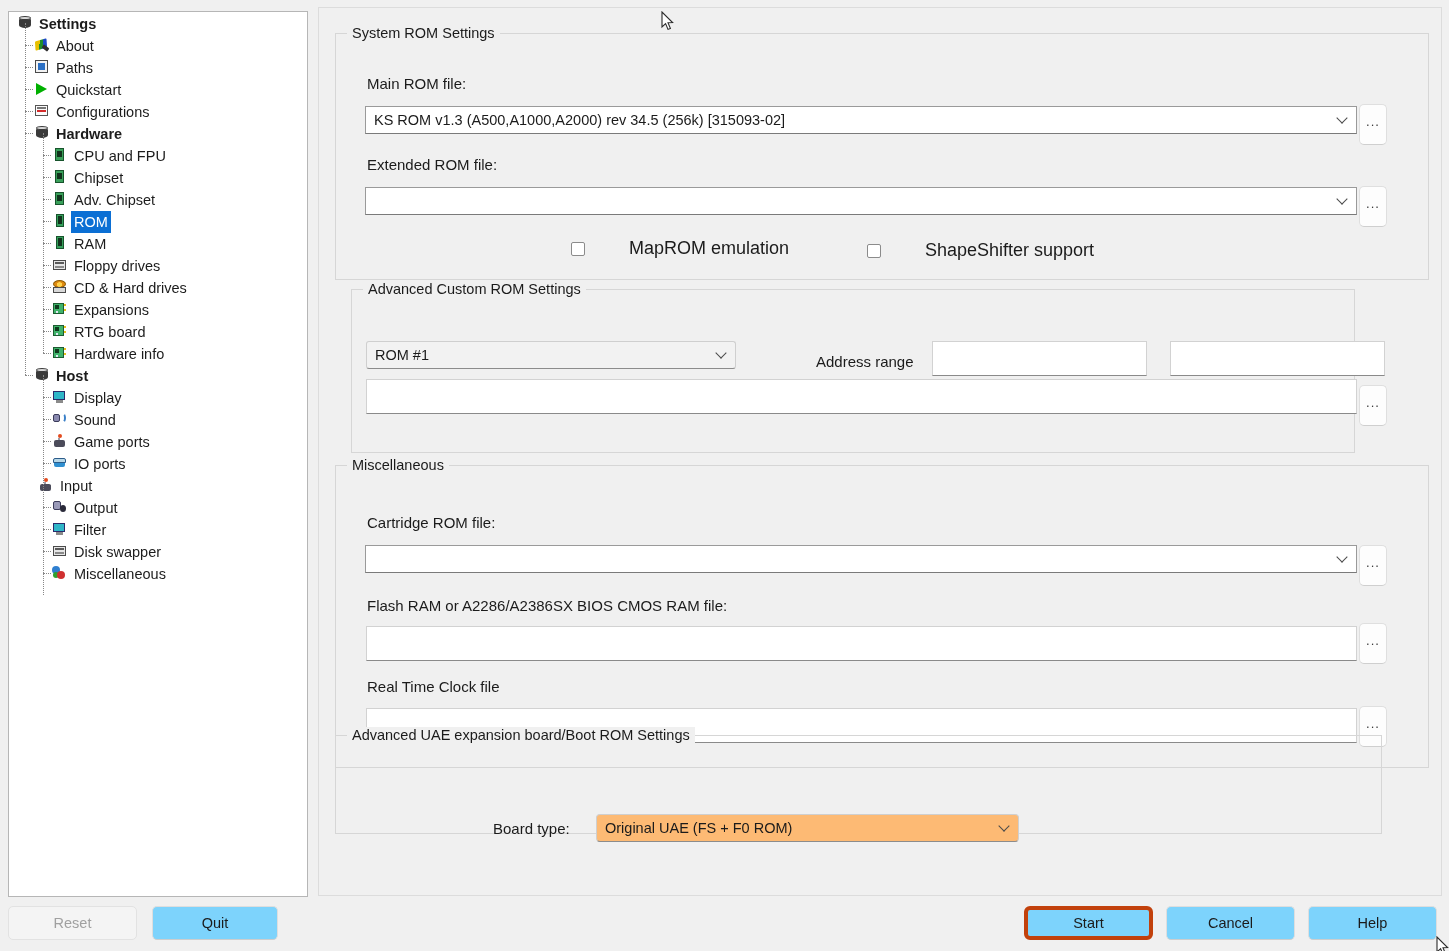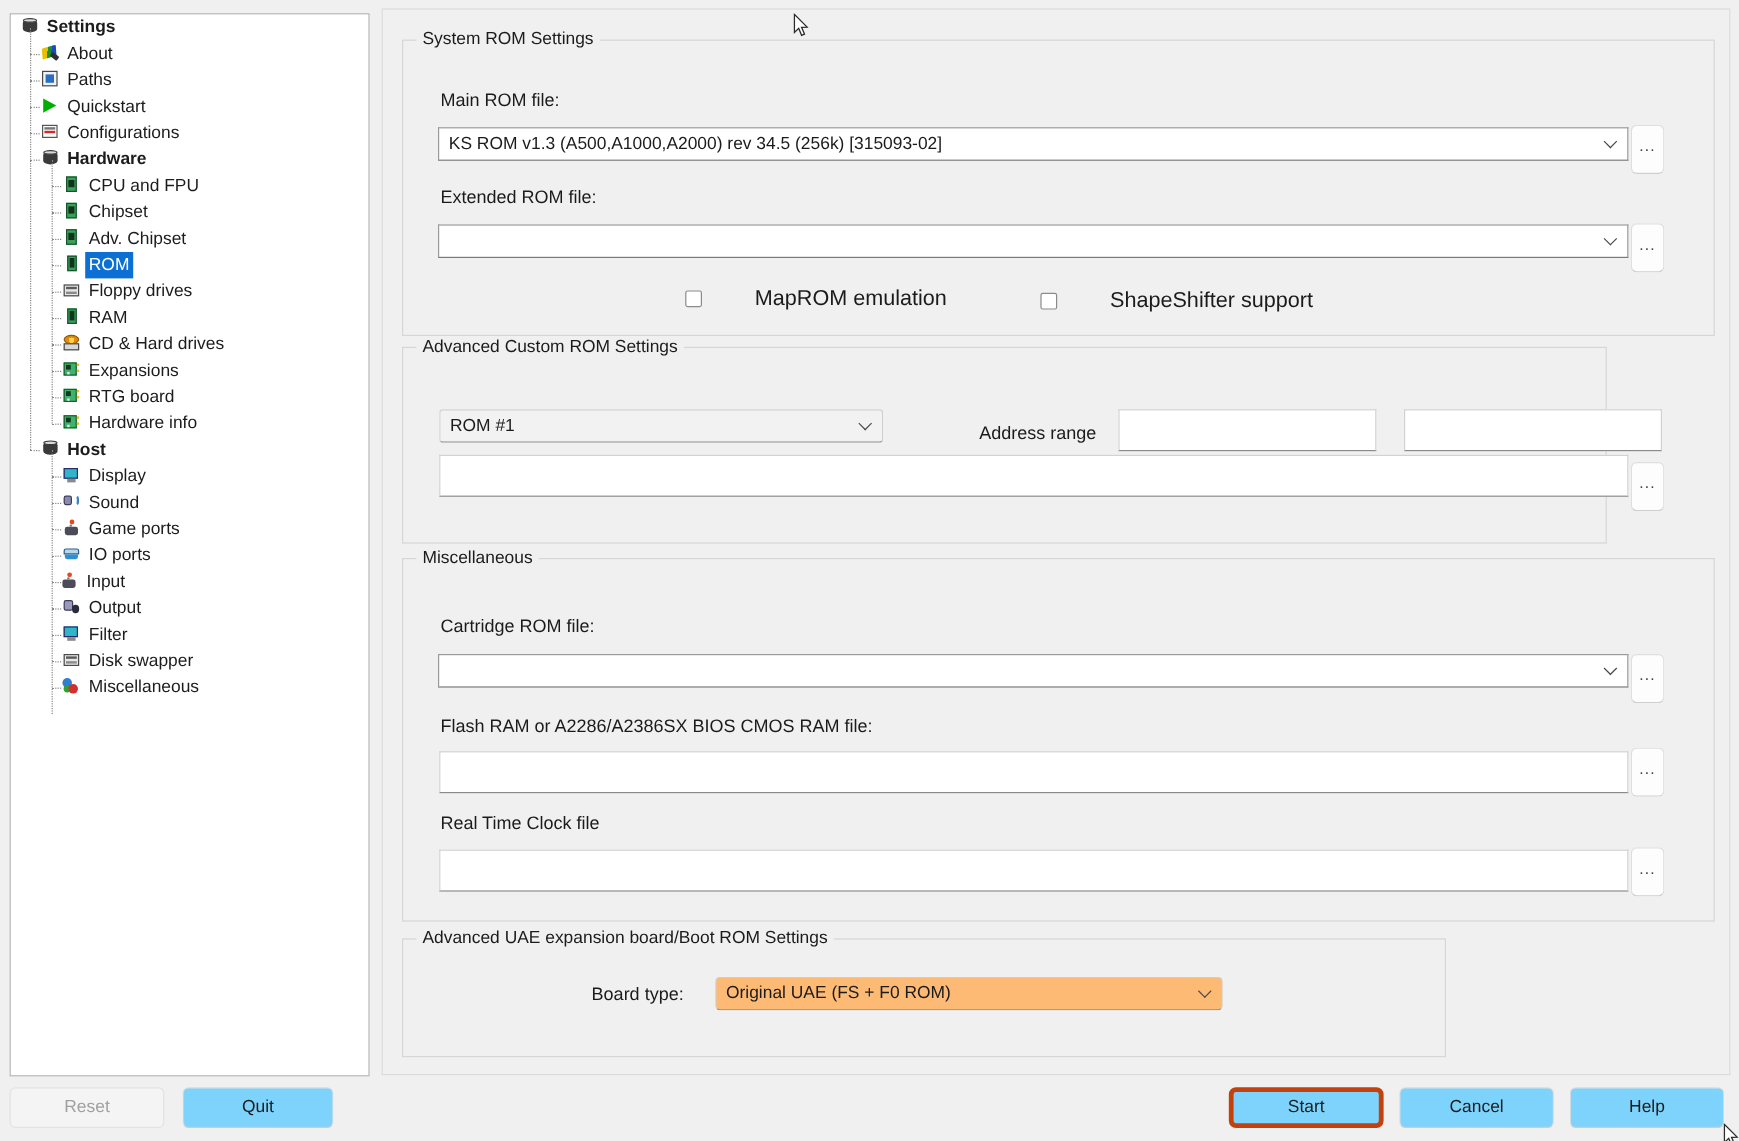--- a/index.html
+++ b/index.html
@@ -419,32 +419,32 @@
       <div class="tree-row bold" style="padding-left: 8px;"><span class="ico ic-stack"></span><span class="lbl">Settings</span></div>
       <div class="tree-row" style="padding-left: 25px;"><span class="dotstub" style="left: 16px; top: 11px; width: 8px;"></span><span class="ico ic-about"></span><span class="lbl">About</span></div>
       <div class="tree-row" style="padding-left: 25px;"><span class="dotstub" style="left: 16px; top: 11px; width: 8px;"></span><span class="ico ic-paths"></span><span class="lbl">Paths</span></div>
       <div class="tree-row" style="padding-left: 25px;"><span class="dotstub" style="left: 16px; top: 11px; width: 8px;"></span><span class="ico ic-play"></span><span class="lbl">Quickstart</span></div>
       <div class="tree-row" style="padding-left: 25px;"><span class="dotstub" style="left: 16px; top: 11px; width: 8px;"></span><span class="ico ic-cfg"></span><span class="lbl">Configurations</span></div>
       <div class="tree-row bold" style="padding-left: 25px;"><span class="dotstub" style="left: 16px; top: 11px; width: 8px;"></span><span class="ico ic-stack"></span><span class="lbl">Hardware</span></div>
       <div class="tree-row" style="padding-left: 43px;"><span class="dotstub" style="left: 34px; top: 11px; width: 8px;"></span><span class="ico ic-chip"></span><span class="lbl">CPU and FPU</span></div>
       <div class="tree-row" style="padding-left: 43px;"><span class="dotstub" style="left: 34px; top: 11px; width: 8px;"></span><span class="ico ic-chip"></span><span class="lbl">Chipset</span></div>
       <div class="tree-row" style="padding-left: 43px;"><span class="dotstub" style="left: 34px; top: 11px; width: 8px;"></span><span class="ico ic-chip"></span><span class="lbl">Adv. Chipset</span></div>
       <div class="tree-row sel" style="padding-left: 43px;"><span class="dotstub" style="left: 34px; top: 11px; width: 8px;"></span><span class="ico ic-ram"></span><span class="lbl">ROM</span></div>
+      <div class="tree-row" style="padding-left: 43px;"><span class="dotstub" style="left: 34px; top: 11px; width: 8px;"></span><span class="ico ic-ram"></span><span class="lbl">RAM</span></div>
       <div class="tree-row" style="padding-left: 43px;"><span class="dotstub" style="left: 34px; top: 11px; width: 8px;"></span><span class="ico ic-floppy"></span><span class="lbl">Floppy drives</span></div>
-      <div class="tree-row" style="padding-left: 43px;"><span class="dotstub" style="left: 34px; top: 11px; width: 8px;"></span><span class="ico ic-ram"></span><span class="lbl">RAM</span></div>
       <div class="tree-row" style="padding-left: 43px;"><span class="dotstub" style="left: 34px; top: 11px; width: 8px;"></span><span class="ico ic-cd"></span><span class="lbl">CD &amp; Hard drives</span></div>
       <div class="tree-row" style="padding-left: 43px;"><span class="dotstub" style="left: 34px; top: 11px; width: 8px;"></span><span class="ico ic-board"></span><span class="lbl">Expansions</span></div>
       <div class="tree-row" style="padding-left: 43px;"><span class="dotstub" style="left: 34px; top: 11px; width: 8px;"></span><span class="ico ic-board"></span><span class="lbl">RTG board</span></div>
       <div class="tree-row" style="padding-left: 43px;"><span class="dotstub" style="left: 34px; top: 11px; width: 8px;"></span><span class="ico ic-board"></span><span class="lbl">Hardware info</span></div>
       <div class="tree-row bold" style="padding-left: 25px;"><span class="dotstub" style="left: 16px; top: 11px; width: 8px;"></span><span class="ico ic-stack"></span><span class="lbl">Host</span></div>
       <div class="tree-row" style="padding-left: 43px;"><span class="dotstub" style="left: 34px; top: 11px; width: 8px;"></span><span class="ico ic-display"></span><span class="lbl">Display</span></div>
       <div class="tree-row" style="padding-left: 43px;"><span class="dotstub" style="left: 34px; top: 11px; width: 8px;"></span><span class="ico ic-sound"></span><span class="lbl">Sound</span></div>
       <div class="tree-row" style="padding-left: 43px;"><span class="dotstub" style="left: 34px; top: 11px; width: 8px;"></span><span class="ico ic-joy"></span><span class="lbl">Game ports</span></div>
       <div class="tree-row" style="padding-left: 43px;"><span class="dotstub" style="left: 34px; top: 11px; width: 8px;"></span><span class="ico ic-io"></span><span class="lbl">IO ports</span></div>
-      <div class="tree-row" style="padding-left: 41px;"><span class="dotstub" style="left: 34px; top: 11px; width: 8px;"></span><span class="ico ic-joy"></span><span class="lbl">Input</span></div>
+      <div class="tree-row" style="padding-left: 29px;"><span class="dotstub" style="left: 34px; top: 11px; width: 8px;"></span><span class="ico ic-joy"></span><span class="lbl">Input</span></div>
       <div class="tree-row" style="padding-left: 43px;"><span class="dotstub" style="left: 34px; top: 11px; width: 8px;"></span><span class="ico ic-output"></span><span class="lbl">Output</span></div>
       <div class="tree-row" style="padding-left: 43px;"><span class="dotstub" style="left: 34px; top: 11px; width: 8px;"></span><span class="ico ic-display"></span><span class="lbl">Filter</span></div>
       <div class="tree-row" style="padding-left: 43px;"><span class="dotstub" style="left: 34px; top: 11px; width: 8px;"></span><span class="ico ic-floppy"></span><span class="lbl">Disk swapper</span></div>
       <div class="tree-row" style="padding-left: 43px;"><span class="dotstub" style="left: 34px; top: 11px; width: 8px;"></span><span class="ico ic-misc"></span><span class="lbl">Miscellaneous</span></div>
     </div>
 <span class="dotline" style="left: 16px; top: 11px; height: 352px;"></span>
     <span class="dotline" style="left: 34px; top: 121px; height: 220px;"></span>
     <span class="dotline" style="left: 34px; top: 363px; height: 220px;"></span>
   </div>
 
@@ -475,21 +475,21 @@
   <div class="checkrow" style="left:252px; top:230px;">
     <span class="cbox"></span>
     <span>MapROM emulation</span>
   </div>
 
   <div class="checkrow" style="left:548px; top:232px;">
     <span class="cbox"></span>
     <span>ShapeShifter support</span>
   </div>
 
-  <div class="groupbox" style="left:16px; top:281px; width:1004px; height:164px;text-align:center;">
+  <div class="groupbox" style="left:32px; top:281px; width:1004px; height:164px;text-align:center;">
     <div class="group-title">Advanced Custom ROM Settings</div>
   </div>
 
   <div class="combo flat" style="left:47px; top:333px; width:370px; height:28px;">
     <span>ROM #1</span>
     <span class="arrow"></span>
   </div>
 
   <div class="fieldlabel" style="left:497px; top:345px;">Address range</div>
 
@@ -529,21 +529,21 @@
   <div class="btn-dots" style="left:1040px; top:615px; width:28px; height:41px;">...</div>
 
   <div class="fieldlabel" style="left:48px; top:670px;">Real Time Clock file</div>
 
   <div class="textbox" style="left:47px; top:700px; width:991px; height:35px;">
     <span></span>
   </div>
 
   <div class="btn-dots" style="left:1040px; top:698px; width:28px; height:41px;">...</div>
 
-  <div class="groupbox" style="left:16px; top:774px; width:870px; height:99px;text-align:center;">
+  <div class="groupbox" style="left:16px; top:727px; width:1047px; height:99px;text-align:center;">
     <div class="group-title">Advanced UAE expansion board/Boot ROM Settings</div>
   </div>
 
   <div class="fieldlabel" style="left:174px; top:812px;">Board type:</div>
 
   <div class="combo rounded" style="left:277px; top:806px; width:423px; height:28px;">
     <span>Original UAE (FS + F0 ROM)</span>
     <span class="arrow"></span>
   </div>
 

